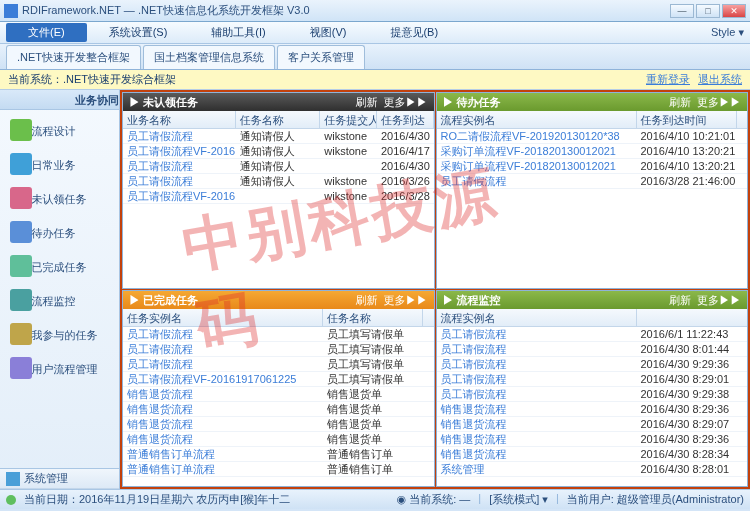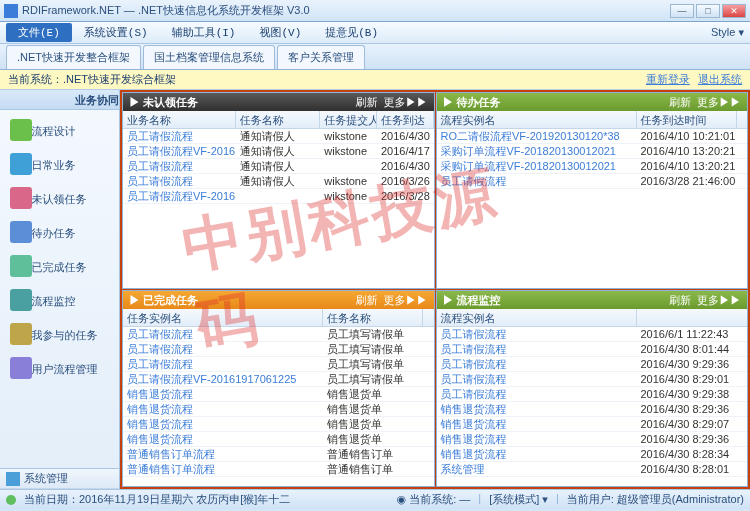--- a/index.html
+++ b/index.html
@@ -4,21 +4,21 @@
 <style>
 * { margin: 0; padding: 0; box-sizing: border-box; font-family: "Microsoft YaHei", SimSun, sans-serif; font-size: 11px; }
 body { background: #d4e5f7; width: 750px; height: 511px; overflow: hidden; position: relative; }
 .titlebar { height: 22px; background: linear-gradient(#eaf3fc,#d0e4f7); display: flex; align-items: center; padding: 0 4px; border-bottom: 1px solid #7ba7ce; }
 .titlebar .appicon { width: 14px; height: 14px; background: #3b7dd8; margin-right: 4px; }
 .titlebar .title { color: #2b4f7d; flex: 1; white-space: nowrap; overflow: hidden; }
 .winbtns { display: flex; gap: 2px; }
 .winbtns span { width: 24px; height: 14px; background: linear-gradient(#f5faff,#cfe3f6); border: 1px solid #9bb8d3; display: flex; align-items: center; justify-content: center; font-size: 9px; color: #456; }
 .winbtns .close { background: linear-gradient(#f7a0a0,#d94545); color: #fff; }
 .menubar { height: 22px; background: linear-gradient(#f6fbff,#dcebf9); display: flex; align-items: center; padding: 0 6px; border-bottom: 1px solid #a9c6e4; }
-.menuitem { padding: 2px 12px; color: #1a3e6e; font-family: Liberation Mono, monospace; }
+.menuitem { padding: 2px 22px; color: #1a3e6e; }
 .menuitem.file { background: #2f6fc1; color: #fff; border-radius: 2px; }
 .style-drop { margin-left: auto; color: #2b4f7d; }
 .tabbar { height: 26px; background: linear-gradient(#e8f2fc,#cfe2f5); display: flex; align-items: flex-end; padding: 0 6px; border-bottom: 1px solid #8fb3d9; }
 .tab { padding: 4px 10px; background: #f2f8fe; border: 1px solid #9fbddb; border-bottom: none; margin-right: 2px; color: #2b4f7d; border-radius: 3px 3px 0 0; }
 .crumb { height: 20px; background: #fef9c3; display: flex; align-items: center; padding: 0 8px; color: #1a3e6e; border-bottom: 1px solid #b5cde6; }
 .crumb .right { margin-left: auto; color: #8b1a1a; display: flex; gap: 8px; }
 .crumb .right span { color: #3b7dd8; text-decoration: underline; }
 .main { display: flex; height: 399px; }
 .sidebar { width: 120px; background: linear-gradient(#f4f9fe,#e3eef9); border-right: 1px solid #a9c6e4; display: flex; flex-direction: column; }
 .side-head { height: 20px; background: linear-gradient(#d9e9f9,#c4dbf2); text-align: right; line-height: 20px; color: #2b4f7d; font-weight: bold; border-bottom: 1px solid #a9c6e4; }

